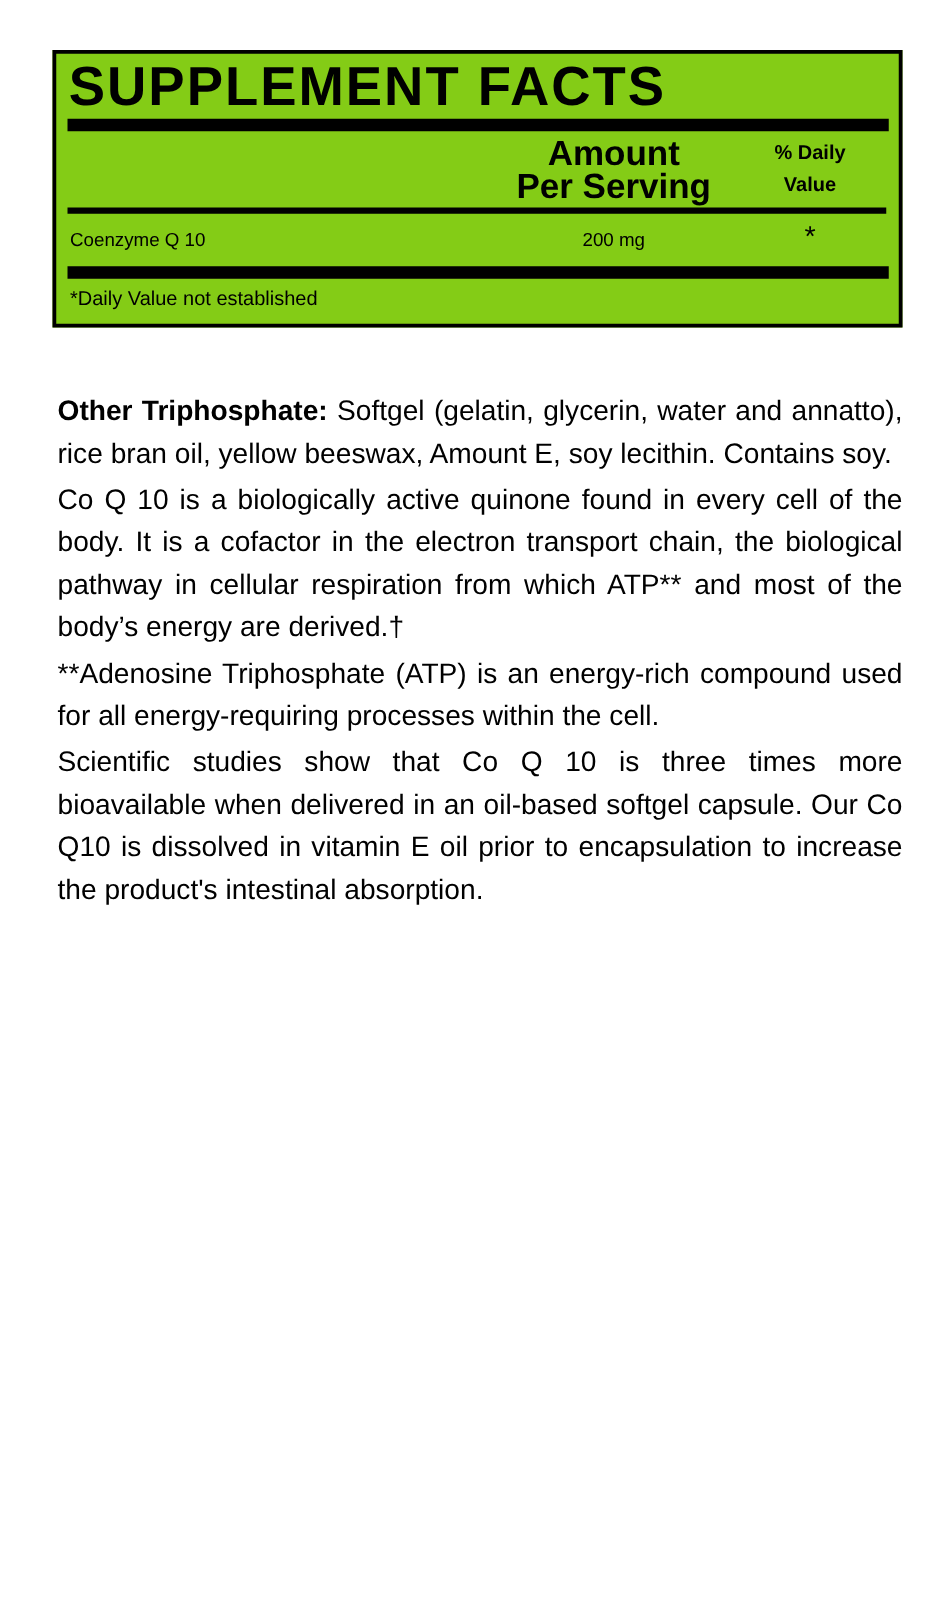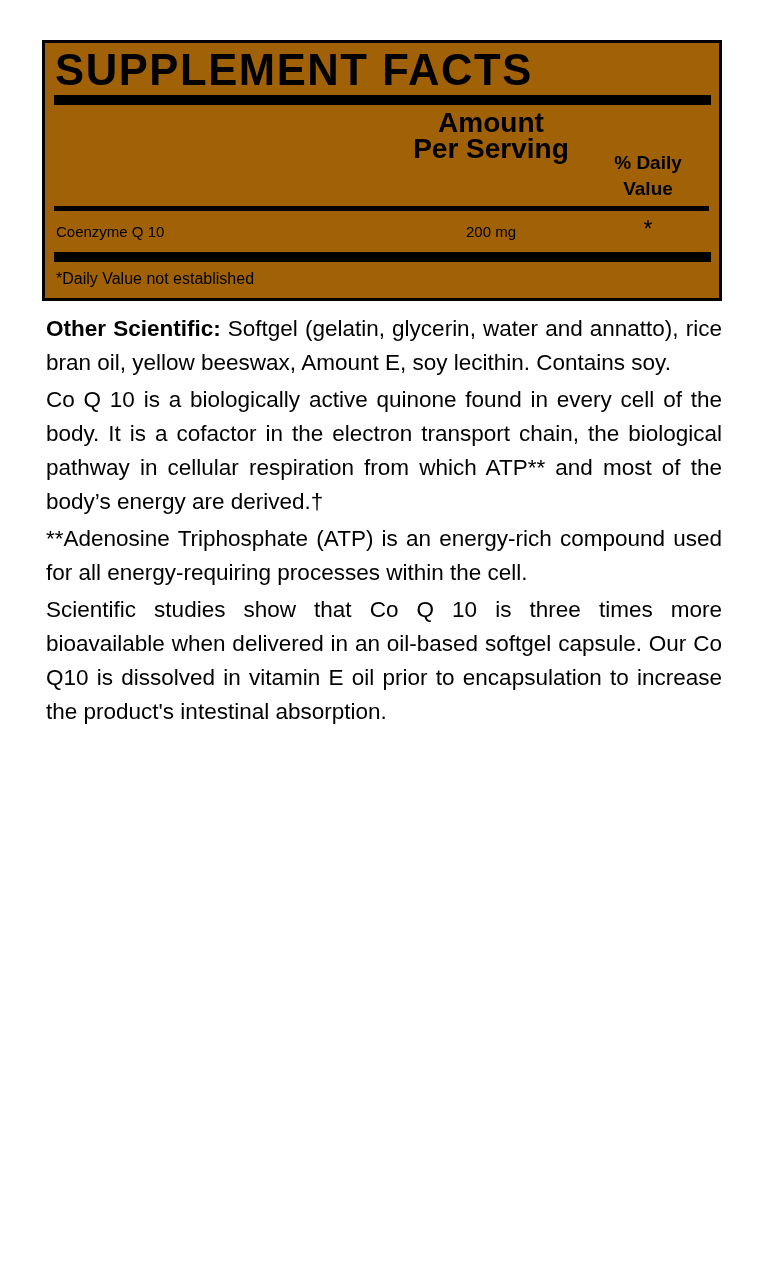--- a/index.html
+++ b/index.html
@@ -26,21 +26,21 @@
   }
 
   
   .facts-panel {
     position: absolute;
     left: 42px;
     top: 40px;
     width: 680px;
     border: 3px solid #000000;
     box-sizing: border-box;
-    background: #a16207;
+    background: #84cc16;
   }
 
   .facts-inner {
     padding: 0 7px 0 8px;
   }
 
   .facts-title {
     font-size: 44px;
     font-weight: bold;
     letter-spacing: 1.6px;
@@ -81,24 +81,23 @@
   .col-amount {
     width: 186px;
     text-align: center;
     font-size: 28px;
     font-weight: bold;
     line-height: 26px;
   }
   .col-dv {
     width: 128px;
     text-align: center;
-    font-size: 19px;
+    font-size: 16px;
     font-weight: bold;
     line-height: 26px;
-    margin-top: 40px;
   }
 
   .nutrient-row {
     display: flex;
     align-items: baseline;
     padding: 4px 0 6px 0;
   }
   .nutrient-name {
     flex: 1 1 auto;
     font-size: 15px;
@@ -180,21 +179,21 @@
 
       <div class="rule-thick"></div>
 
       <div class="footnote">*Daily Value not established</div>
 
     </div>
   </div>
 
   <div class="body-copy">
 
-    <p class="para"><span class="bold-lead">Other Scientific:</span><span> Softgel (gelatin, glycerin, water and annatto), rice bran oil, yellow beeswax, Amount E, soy lecithin. Contains soy.</span></p>
+    <p class="para"><span class="bold-lead">Other Triphosphate:</span><span> Softgel (gelatin, glycerin, water and annatto), rice bran oil, yellow beeswax, Amount E, soy lecithin. Contains soy.</span></p>
 
     <p class="para">Co Q 10 is a biologically active quinone found in every cell of the body. It is a cofactor in the electron transport chain, the biological pathway in cellular respiration from which ATP** and most of the body’s energy are derived.†</p>
 
     <p class="para">**Adenosine Triphosphate (ATP) is an energy-rich compound used for all energy-requiring processes within the cell.</p>
 
     <p class="para">Scientific studies show that Co Q 10 is three times more bioavailable when delivered in an oil-based softgel capsule. Our Co Q10 is dissolved in vitamin E oil prior to encapsulation to increase the product's intestinal absorption.</p>
 
   </div>
 
 </div>

